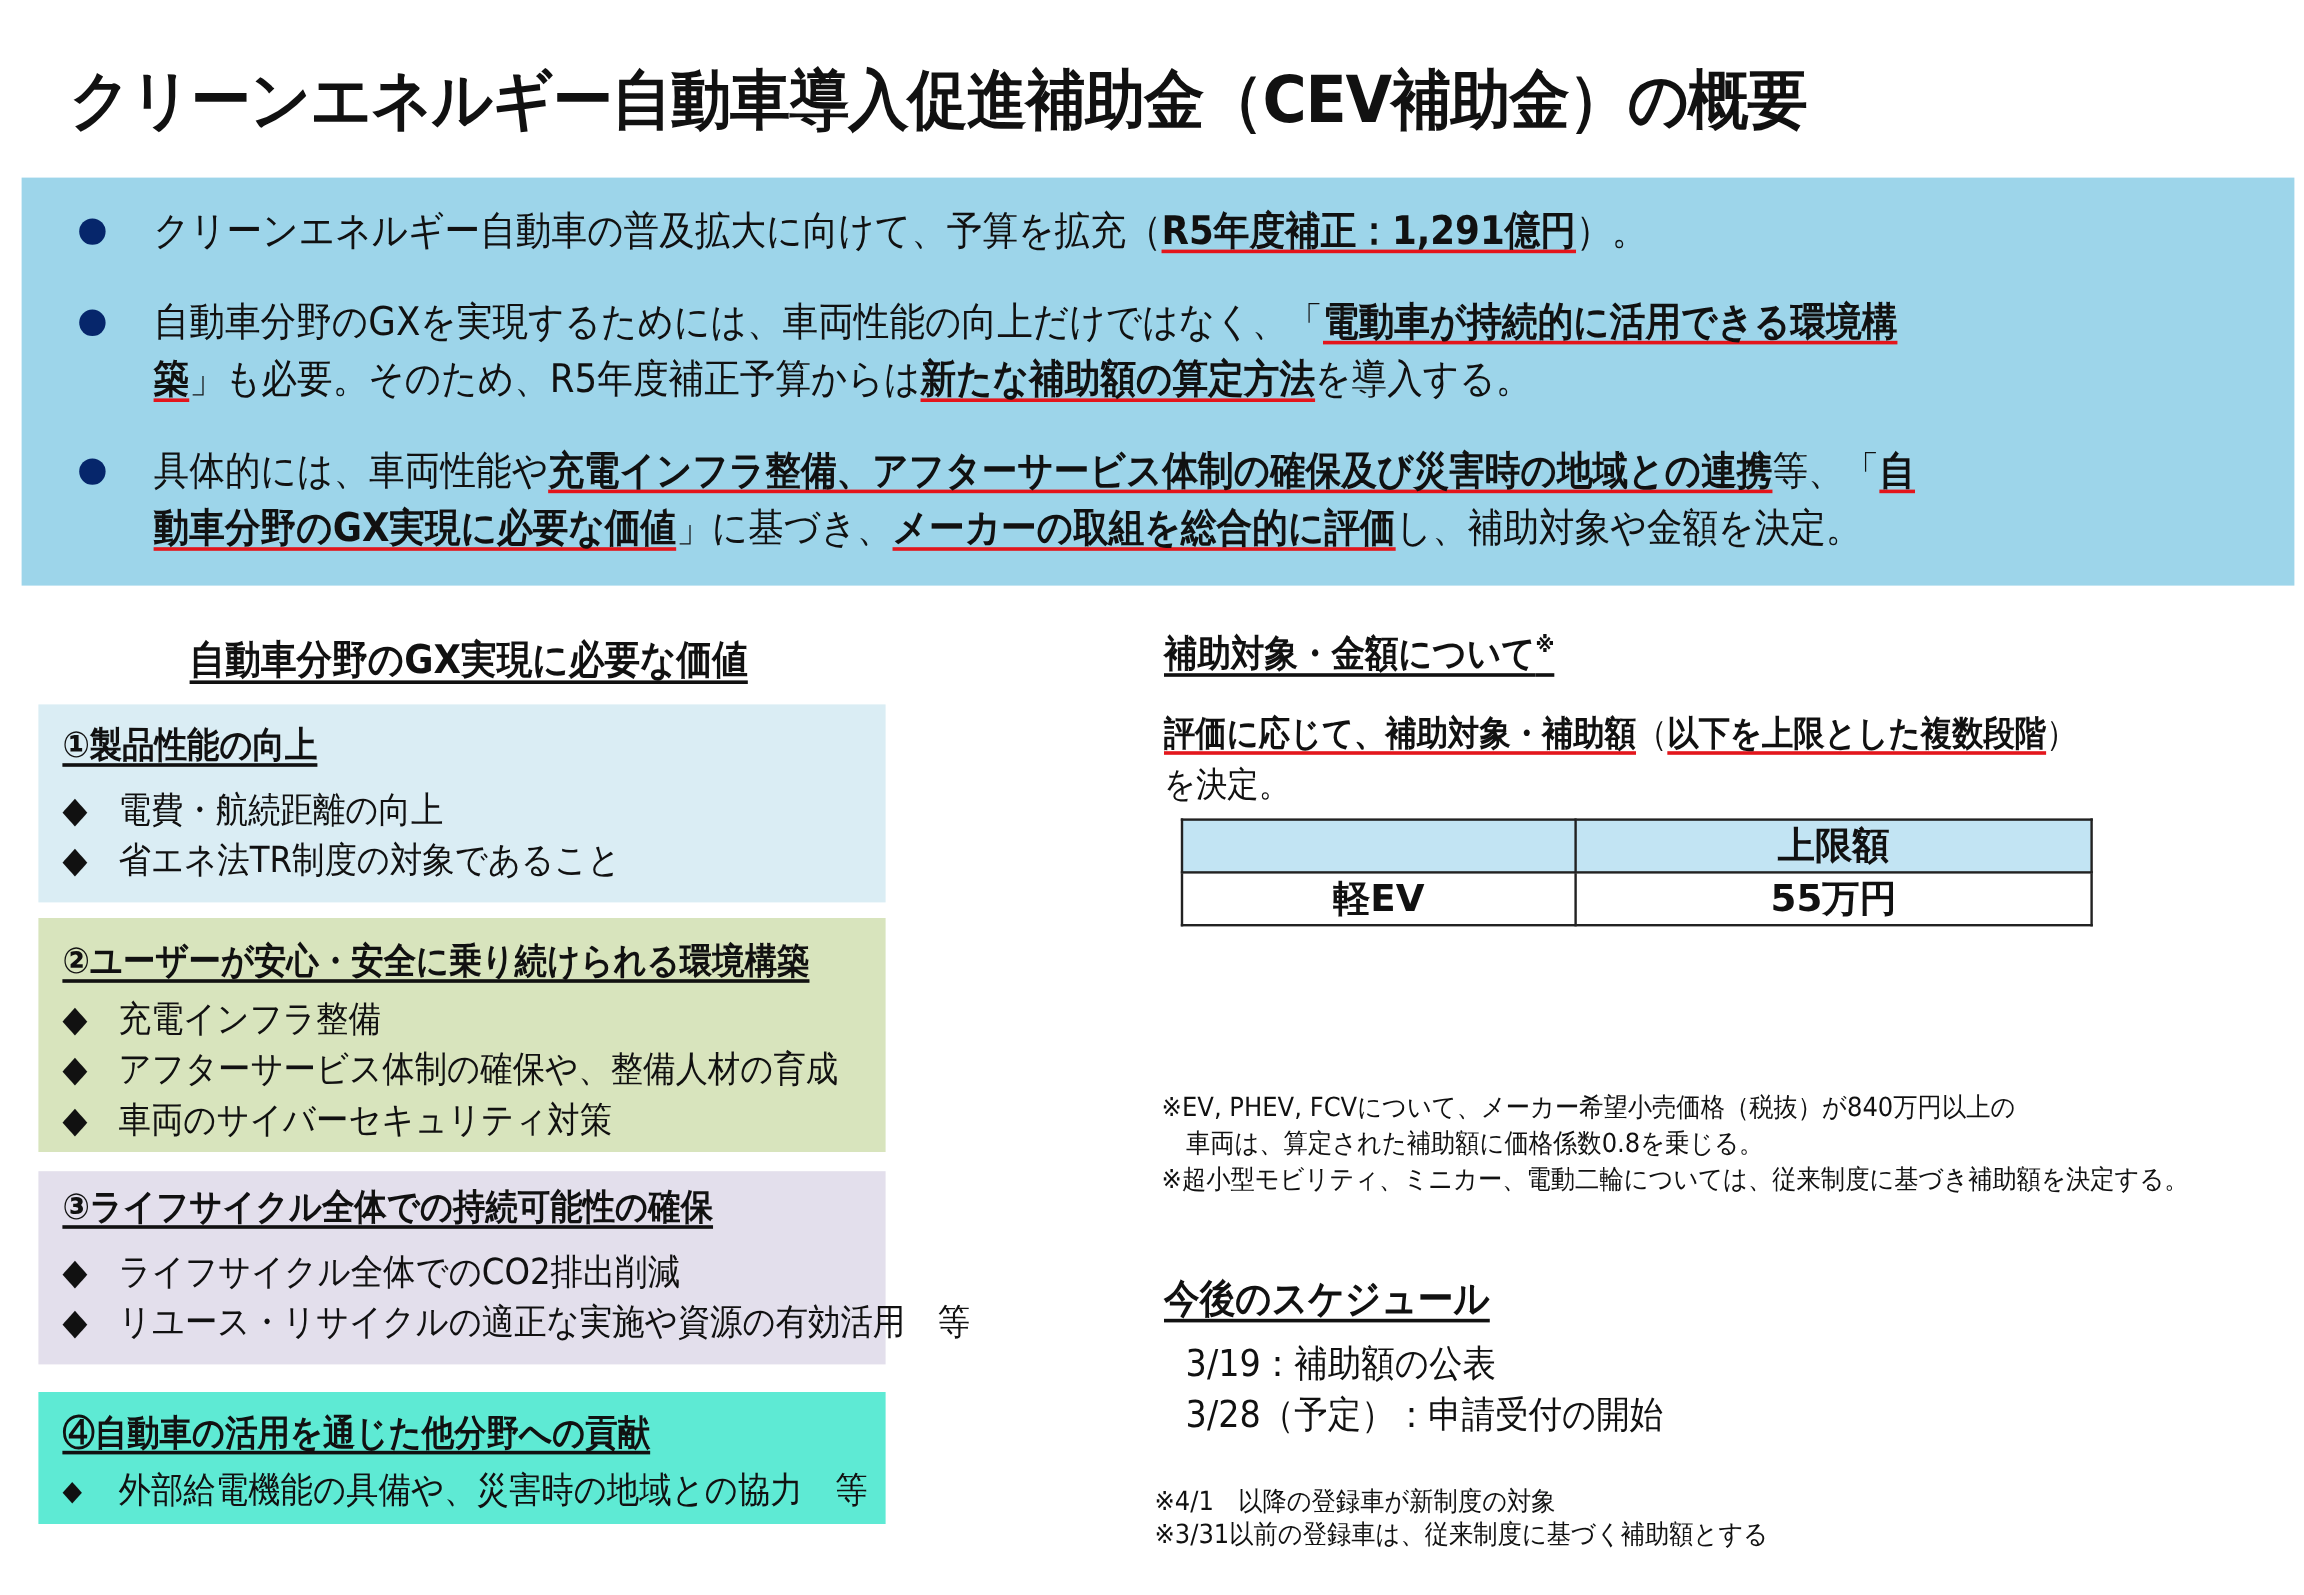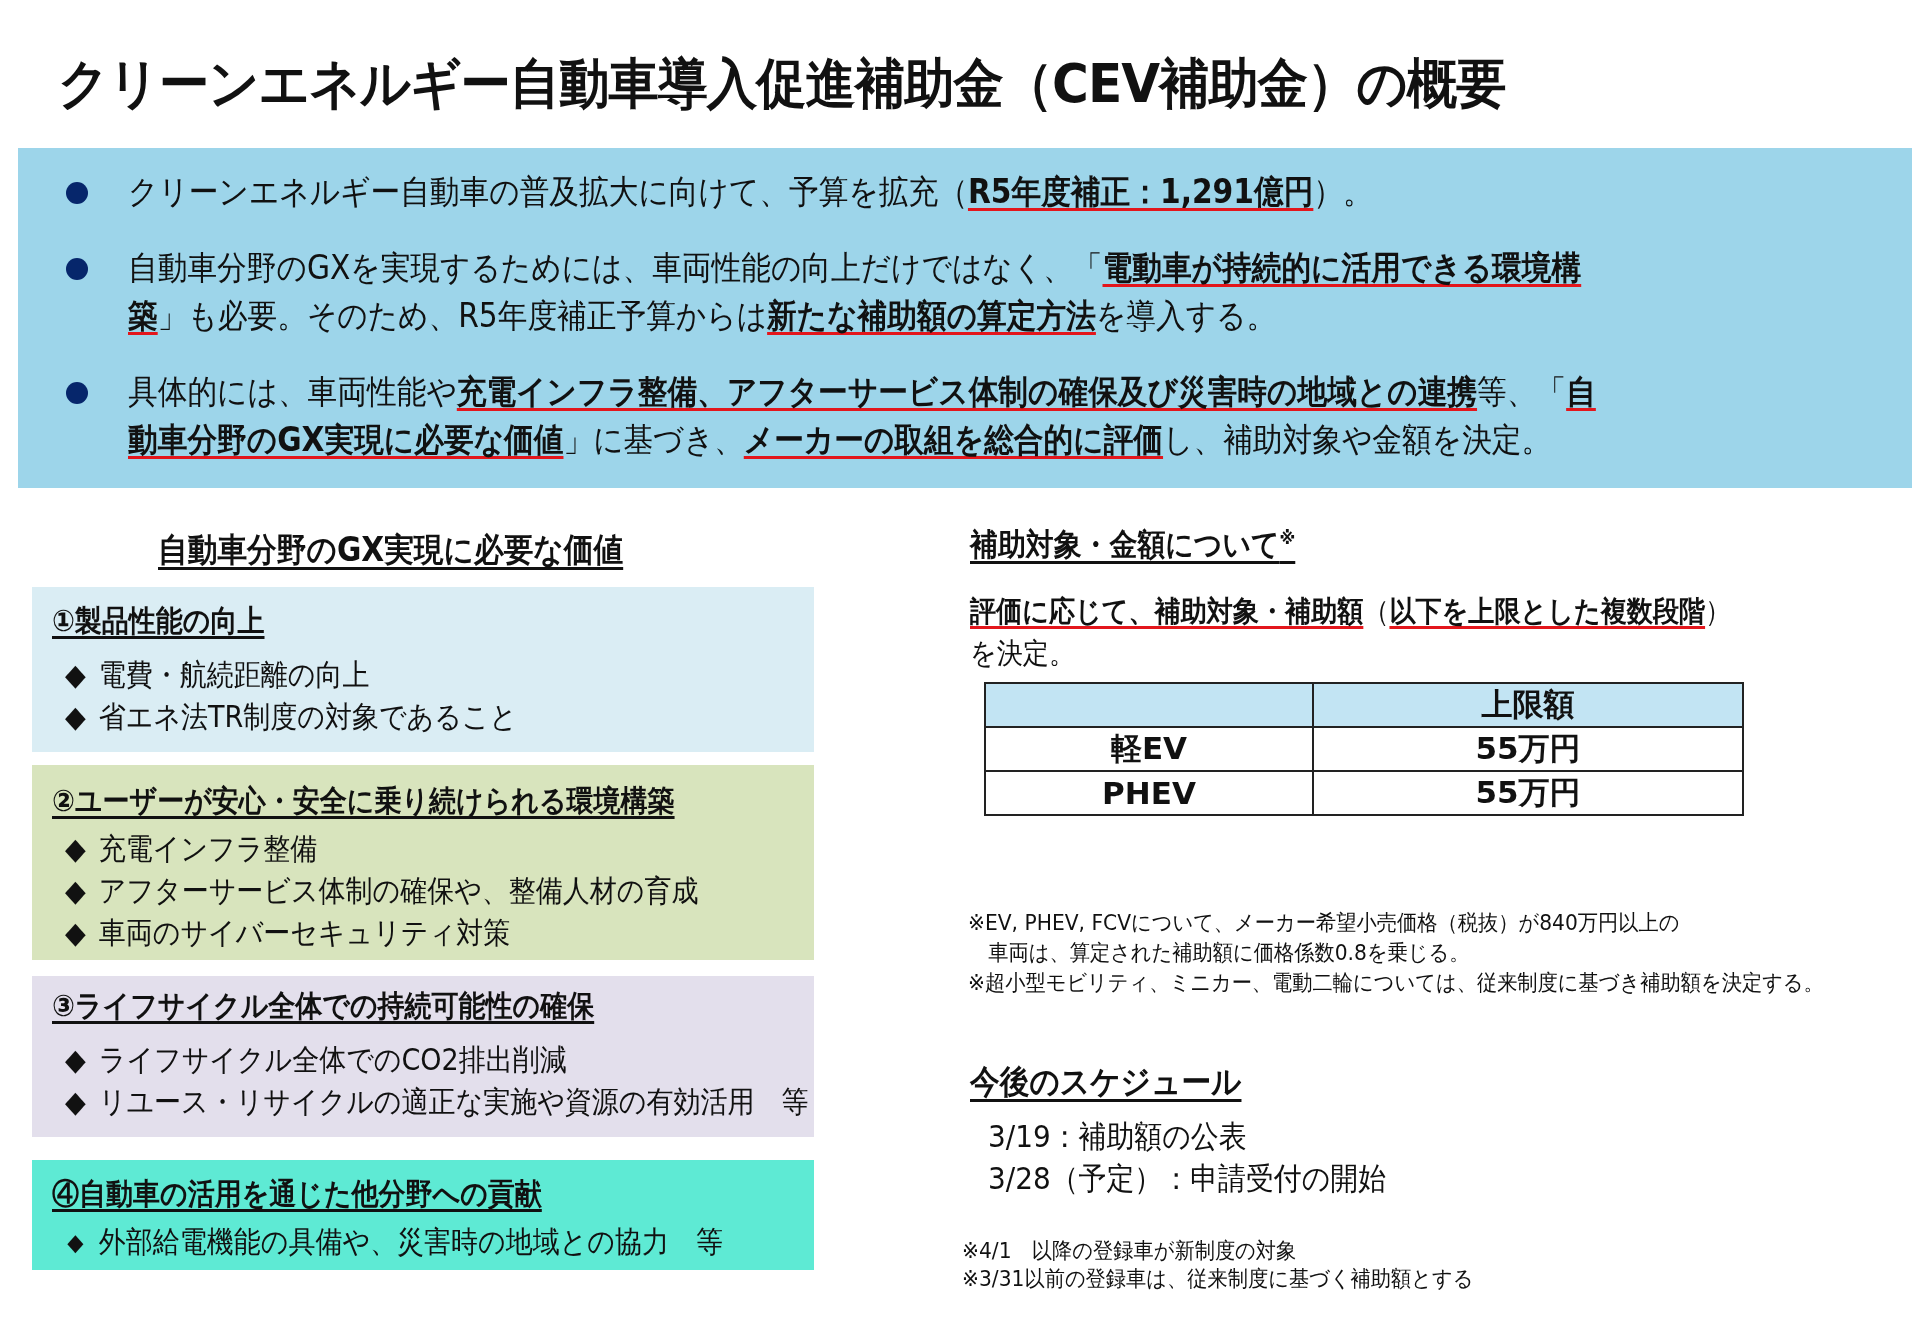--- a/index.html
+++ b/index.html
@@ -21,21 +21,21 @@
   .btext {
     position: absolute; left: 110px; right: 40px; font-size: 33px; line-height: 48px; white-space: nowrap;
     transform: scaleX(0.9); transform-origin: left top;
   }
   .u-red { font-weight: bold; text-decoration: underline; text-decoration-color: #e3161c; text-decoration-thickness: 3px; text-underline-offset: 5px; }
   .section-title {
     position: absolute; font-size: 33px; font-weight: bold; white-space: nowrap;
     text-decoration: underline; text-decoration-thickness: 3px; text-underline-offset: 6px;
     transform: scaleX(0.9); transform-origin: left top;
   }
-  .box { position: absolute; left: 32px; width: 782px; text-align: center; }
+  .box { position: absolute; left: 32px; width: 706px; }
   .box-head {
     position: absolute; left: 20px; font-size: 30px; font-weight: bold; white-space: nowrap;
     text-decoration: underline; text-decoration-thickness: 3px; text-underline-offset: 5px;
     transform: scaleX(0.9); transform-origin: left top;
   }
   .box-item {
     position: absolute; left: 20px; font-size: 30px; white-space: nowrap; transform: scaleX(0.9); transform-origin: left top;
   }
   .diamond { display: inline-block; width: 52px; }
   .right-text { position: absolute; font-size: 29px; white-space: nowrap; transform: scaleX(0.9); transform-origin: left top; }
@@ -118,24 +118,20 @@
 <table class="limits">
   <tbody>
       <tr>
     <th style="width:326px;"></th>
     <th>上限額</th>
   </tr>
   <tr>
     <td>軽EV</td>
     <td>55万円</td>
   </tr>
-  <tr>
-    <td>PHEV</td>
-    <td>55万円</td>
-  </tr>
 </tbody>
   </table>
 
 <div class="note" style="left:968px; top:908px;">※EV, PHEV, FCVについて、メーカー希望小売価格（税抜）が840万円以上の</div>
 <div class="note" style="left:968px; top:938px;">　車両は、算定された補助額に価格係数0.8を乗じる。</div>
 <div class="note" style="left:968px; top:968px;">※超小型モビリティ、ミニカー、電動二輪については、従来制度に基づき補助額を決定する。</div>
 
 <div class="section-title" style="left:970px; top:1060px; font-size:33px;">今後のスケジュール</div>
 <div class="right-text" style="left:988px; top:1116px; font-size:31px;">3/19：補助額の公表</div>
 <div class="right-text" style="left:988px; top:1158px; font-size:31px;">3/28（予定）：申請受付の開始</div>

